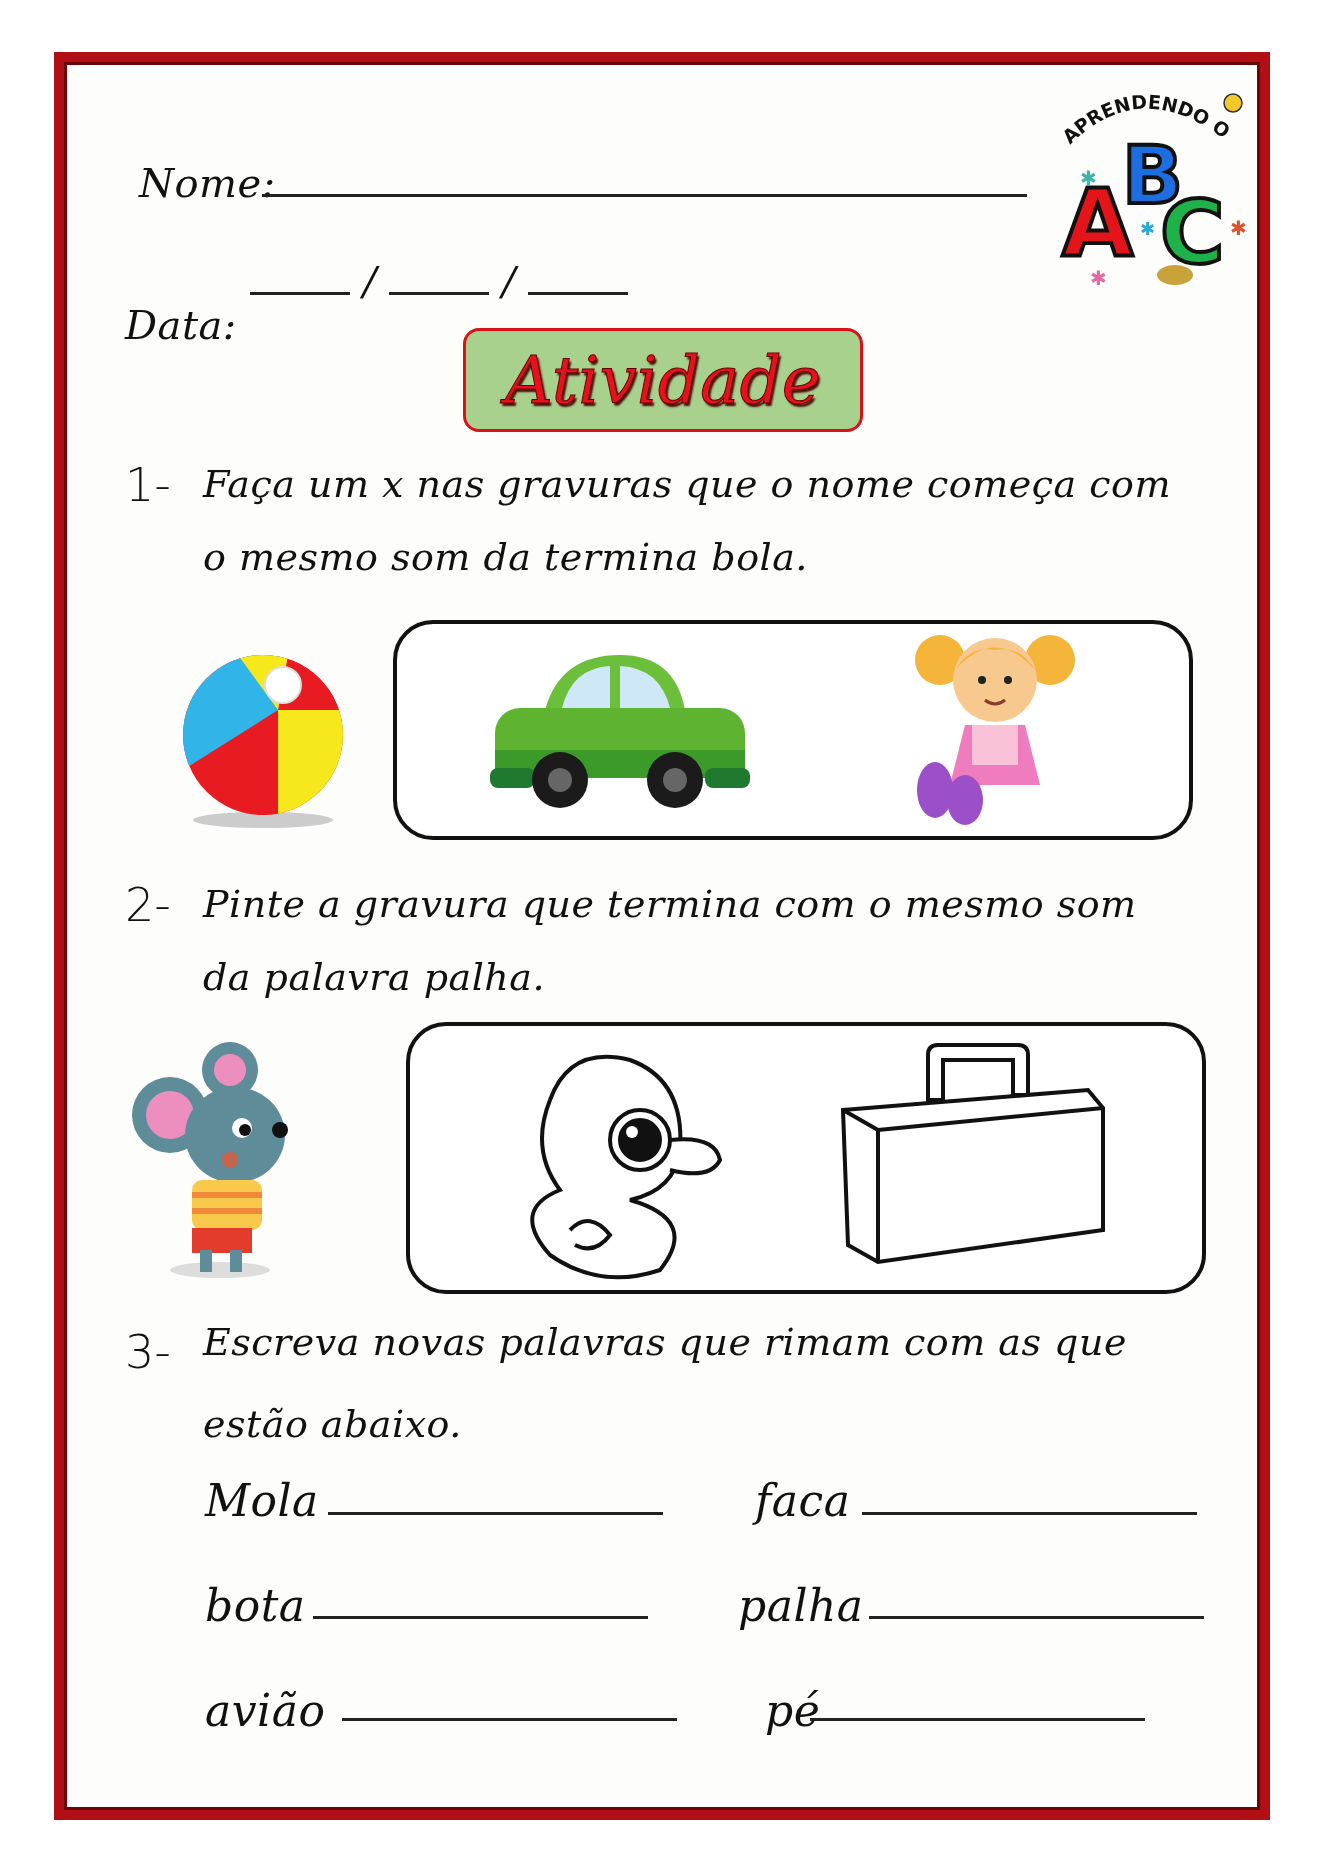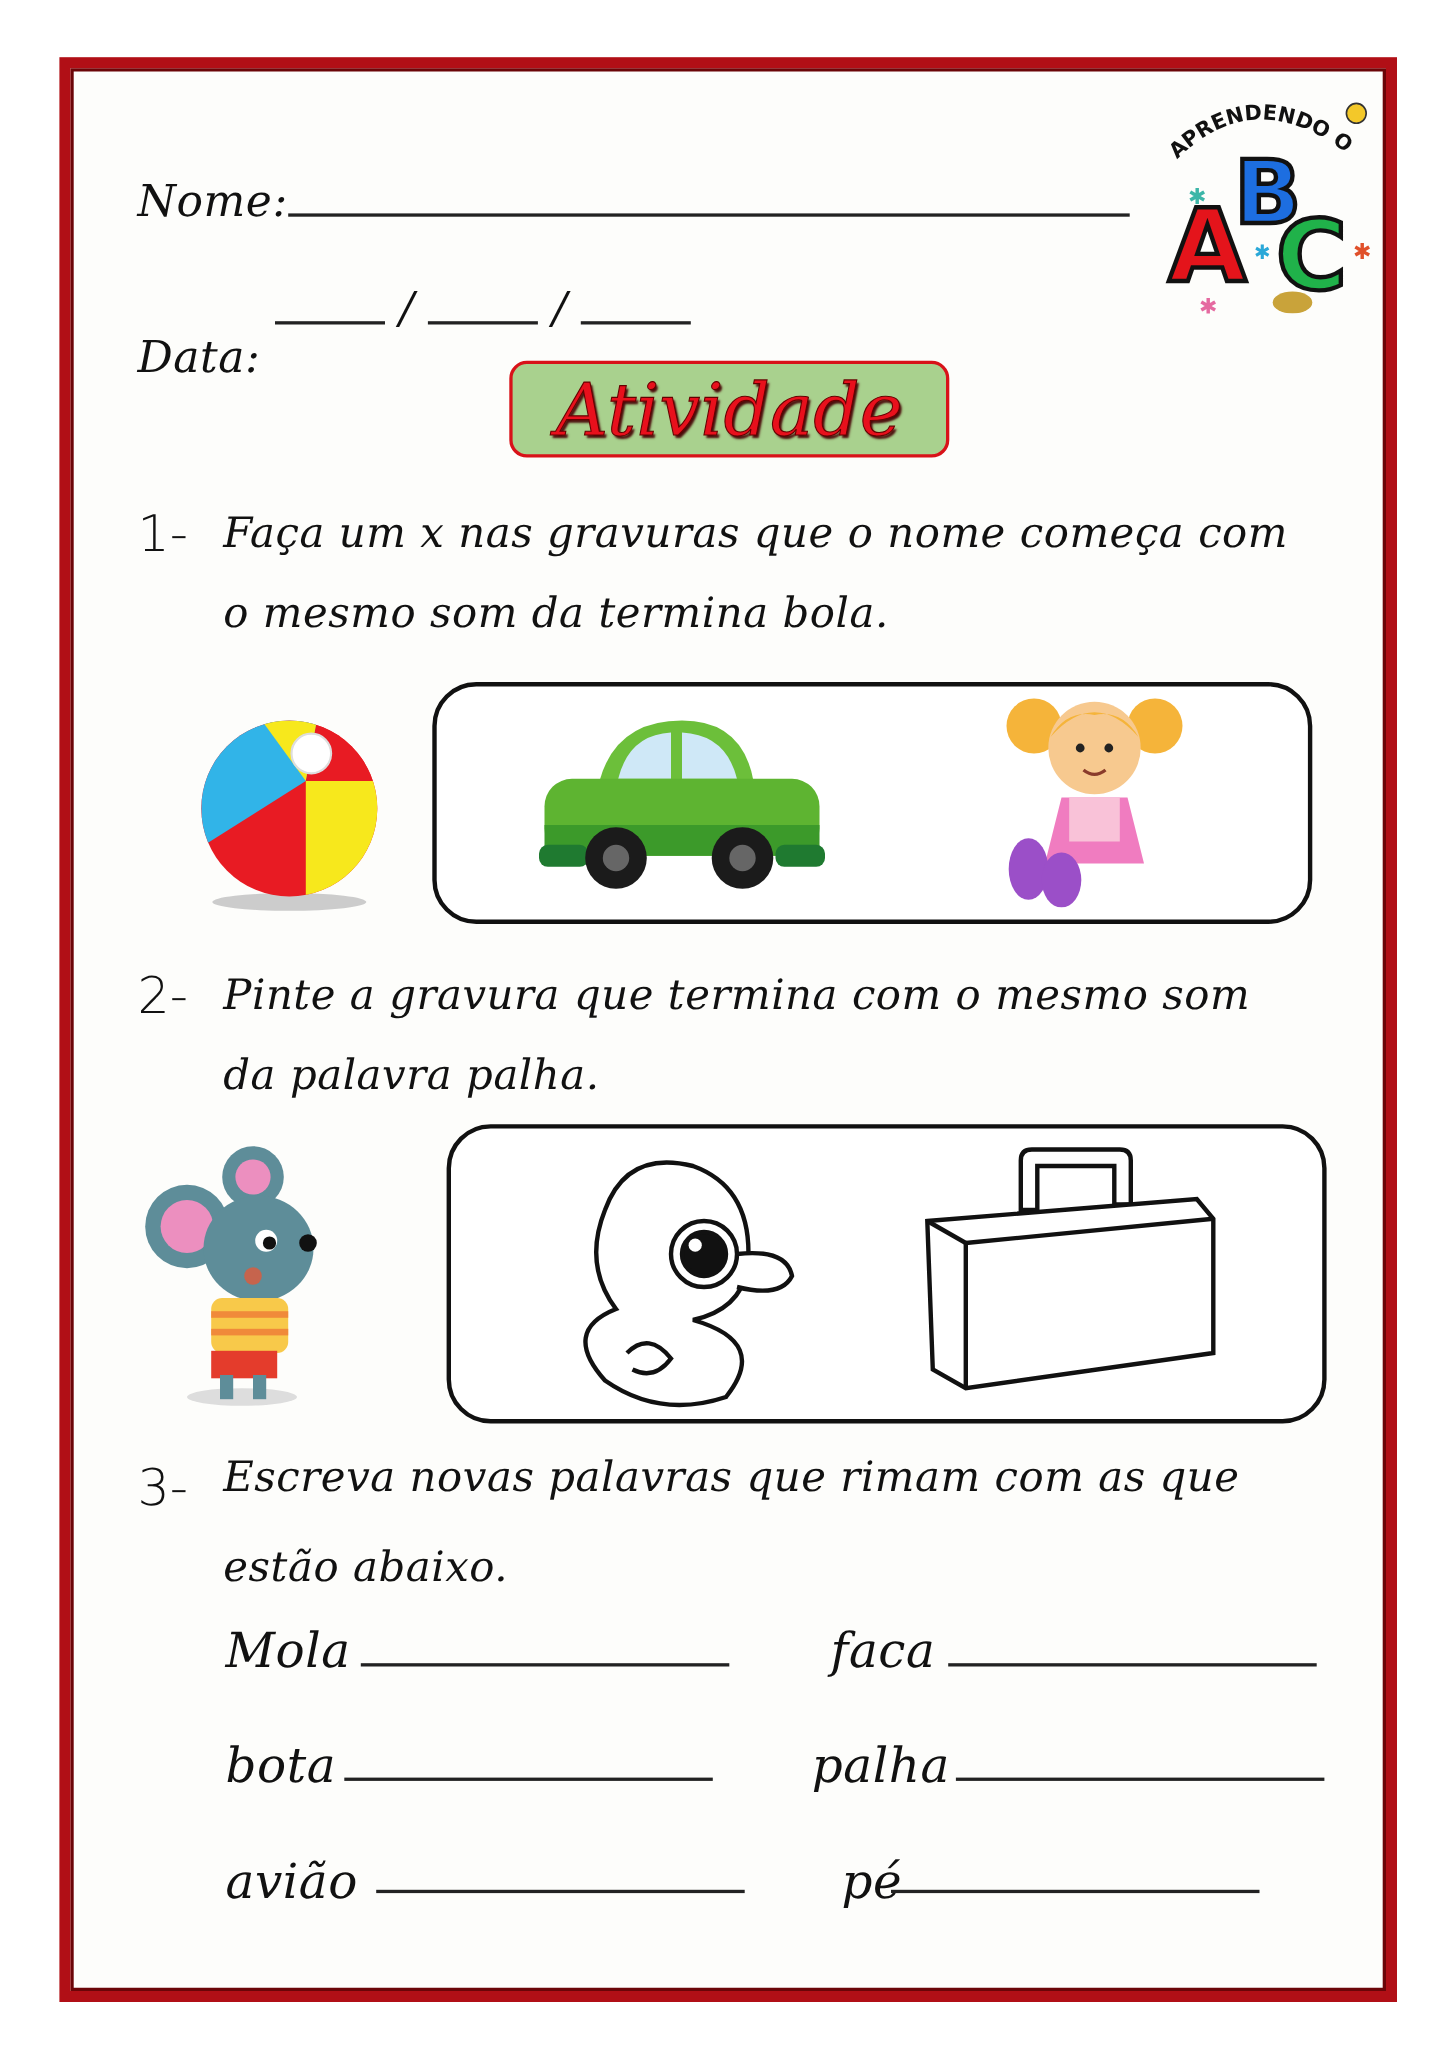--- a/index.html
+++ b/index.html
@@ -4,37 +4,37 @@
 <style>
   html, body { margin: 0; padding: 0; background: #ffffff; }
   body { width: 1323px; height: 1871px; position: relative; overflow: hidden;
          font-family: "DejaVu Serif", serif; color: #111; }
   .page-border { position: absolute; left: 54px; top: 52px; width: 1216px; height: 1768px;
                  border: 10px solid #b10f16; box-shadow: inset 0 0 0 3px #6b0508; box-sizing: border-box; background: #fdfdfb; }
   .cursive { font-family: "DejaVu Serif", serif; font-style: italic; font-weight: normal; letter-spacing: 0.5px; }
   .abs { position: absolute; }
   .label { font-size: 40px; }
   .line { position: absolute; border-bottom: 3px solid #222; }
-  .title-box { position: absolute; left: 463px; top: 328px; width: 400px; height: 88px;
+  .title-box { position: absolute; left: 463px; top: 328px; width: 400px; height: 104px;
                background: #a9d18e; border: 3px solid #d81219; border-radius: 16px; box-sizing: border-box;
                display: flex; align-items: center; justify-content: center; }
   .title-text { font-size: 66px; color: #e8101c; font-style: italic; font-family: "DejaVu Serif", serif;
                 text-shadow: 2px 3px 2px #4a0a0a; -webkit-text-stroke: 1px #600; }
   .q-num { font-size: 46px; font-family: "DejaVu Sans", sans-serif; font-weight: 300; }
   .q-text { font-size: 38px; text-align: center; }
   .frame { position: absolute; border: 4px solid #111; border-radius: 40px; box-sizing: border-box; background: #fff; }
   .answer-word { font-size: 44px; }
   .logo { position: absolute; left: 1050px; top: 85px; width: 200px; height: 200px; }
 </style>
 </head>
 <body>
 
 <div class="page-border"></div>
 
-<div class="abs cursive label" style="left:125px; top:160px;">Nome:</div>
+<div class="abs cursive label" style="left:139px; top:160px;">Nome:</div>
 <div class="line" style="left:262px; top:194px; width:765px;"></div>
 
 <div class="abs cursive label" style="left:125px; top:258px;margin-top:44px;">Data:</div>
 <div class="line" style="left:250px; top:292px; width:100px;"></div>
 <div class="abs cursive label" style="left:363px; top:258px;">/</div>
 <div class="line" style="left:389px; top:292px; width:100px;"></div>
 <div class="abs cursive label" style="left:502px; top:258px;">/</div>
 <div class="line" style="left:528px; top:292px; width:100px;"></div>
 
 <div class="logo">

